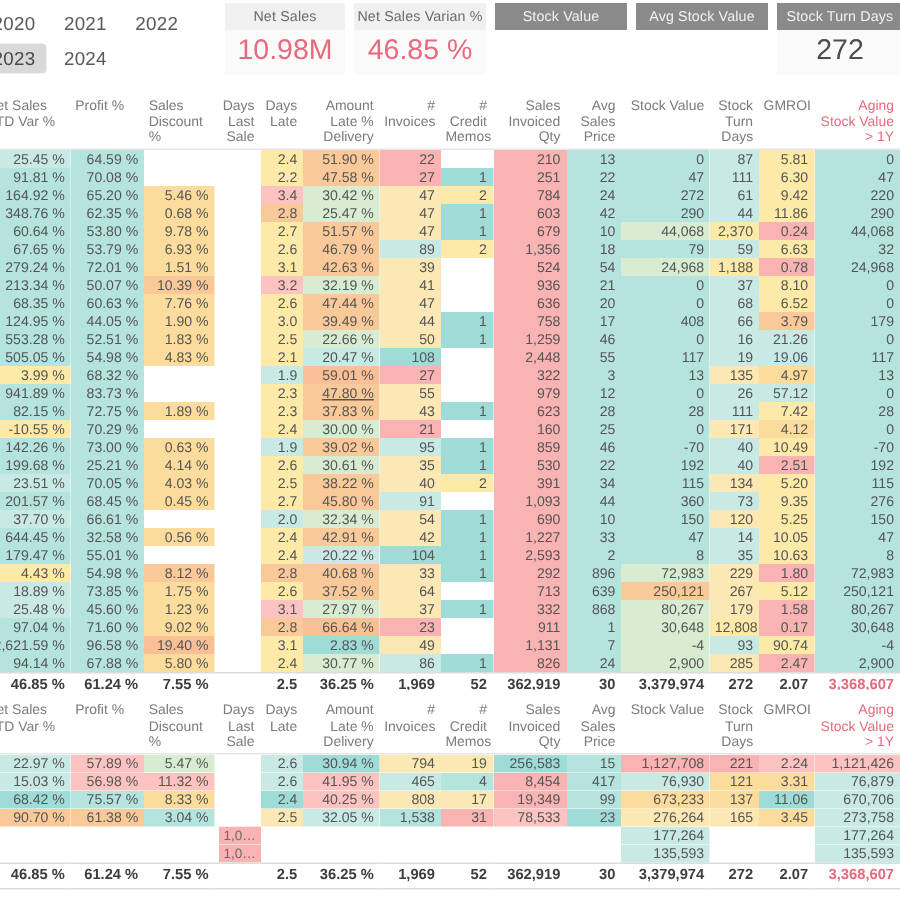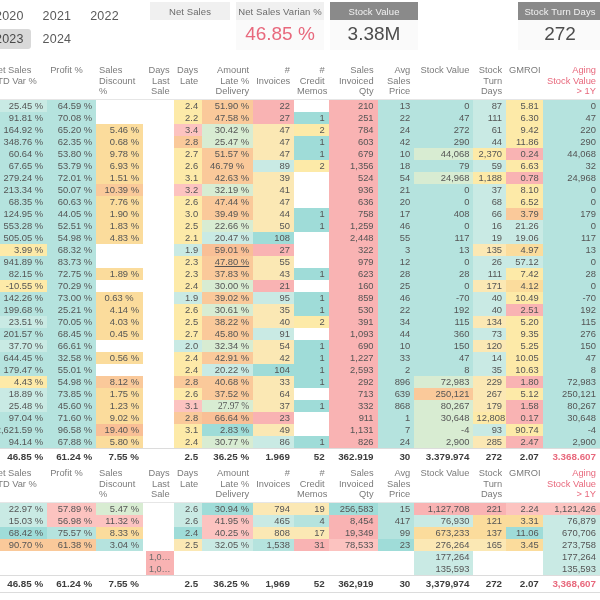--- a/index.html
+++ b/index.html
@@ -78,34 +78,35 @@
 </head>
 <body>
 
 <div class="page">
 
   <div class="topbar">
     <div class="years" id="years"><span class="yr">2020</span><span class="yr">2021</span><span class="yr">2022</span><span class="yr sel">2023</span><span class="yr">2024</span></div>
     <div id="kpis">
         <div class="kpi light" style="left: 150px; width: 80px;">
           <div class="cap">Net Sales</div>
+          <div class="body">
+            <div class="val">10.98M</div>
+          </div>
         </div>
         <div class="kpi light" style="left: 236px; width: 88px;">
           <div class="cap">Net Sales Varian %</div>
           <div class="body">
             <div class="val">46.85 %</div>
           </div>
         </div>
         <div class="kpi dark" style="left: 330px; width: 88px;">
           <div class="cap">Stock Value</div>
-          <div class="body">
-            <div class="val">3.38M</div>
-          </div>
         </div>
         <div class="kpi dark" style="left: 424px; width: 88px;">
+          <div class="cap">Avg Stock Value</div>
         </div>
         <div class="kpi dark" style="left: 518px; width: 84px;">
           <div class="cap">Stock Turn Days</div>
           <div class="body">
             <div class="val">272</div>
           </div>
         </div>
       </div>
   </div>
 
@@ -210,21 +211,21 @@
               <td class="c-yel" style="width: 32px;">2,370</td>
               <td class="c-pink" style="width: 36px;">0.24</td>
               <td class="c-teal2" style="width: 56px;">44,068</td>
             </tr>
             <tr>
               <td class="c-teal2" style="width: 58px;">67.65 %</td>
               <td class="c-teal2" style="width: 48px;">53.79 %</td>
               <td class="c-gold" style="width: 46px;">6.93 %</td>
               <td class="c-none" style="width: 30px;"></td>
               <td class="c-yel" style="width: 28px;">2.6</td>
-              <td class="c-or" style="width: 50px; text-align: center;">46.79 %</td>
+              <td class="c-or" style="width: 50px;">46.79 %</td>
               <td class="c-teal3" style="width: 40px;">89</td>
               <td class="c-yel" style="width: 34px;">2</td>
               <td class="c-pink" style="width: 48px;">1,356</td>
               <td class="c-teal2" style="width: 36px;">18</td>
               <td class="c-teal2" style="width: 58px;">79</td>
               <td class="c-teal3" style="width: 32px;">59</td>
               <td class="c-yel" style="width: 36px;">6.63</td>
               <td class="c-teal2" style="width: 56px;">32</td>
             </tr>
             <tr>
@@ -383,21 +384,21 @@
               <td class="c-pink" style="width: 48px;">160</td>
               <td class="c-teal2" style="width: 36px;">25</td>
               <td class="c-teal2" style="width: 58px;">0</td>
               <td class="c-yel2" style="width: 32px;">171</td>
               <td class="c-gold" style="width: 36px;">4.12</td>
               <td class="c-teal2" style="width: 56px;">0</td>
             </tr>
             <tr>
               <td class="c-teal2" style="width: 58px;">142.26 %</td>
               <td class="c-teal2" style="width: 48px;">73.00 %</td>
-              <td class="c-gold" style="width: 46px; text-align: center;">0.63 %</td>
+              <td class="c-gold" style="width: 46px;">0.63 %</td>
               <td class="c-none" style="width: 30px;"></td>
               <td class="c-teal3" style="width: 28px;">1.9</td>
               <td class="c-or" style="width: 50px;">39.02 %</td>
               <td class="c-teal3" style="width: 40px;">95</td>
               <td class="c-teal" style="width: 34px;">1</td>
               <td class="c-pink" style="width: 48px;">859</td>
               <td class="c-teal2" style="width: 36px;">46</td>
               <td class="c-teal2" style="width: 58px;">-70</td>
               <td class="c-teal3" style="width: 32px;">40</td>
               <td class="c-yel" style="width: 36px;">10.49</td>
@@ -530,21 +531,21 @@
               <td class="c-yel2" style="width: 32px;">267</td>
               <td class="c-yel" style="width: 36px;">5.12</td>
               <td class="c-teal2" style="width: 56px;">250,121</td>
             </tr>
             <tr>
               <td class="c-teal3" style="width: 58px;">25.48 %</td>
               <td class="c-teal2" style="width: 48px;">45.60 %</td>
               <td class="c-gold" style="width: 46px;">1.23 %</td>
               <td class="c-none" style="width: 30px;"></td>
               <td class="c-pink2" style="width: 28px;">3.1</td>
-              <td class="c-mint" style="width: 50px; font-family: Liberation Serif, serif;">27.97 %</td>
+              <td class="c-mint" style="width: 50px;">27.97 %</td>
               <td class="c-yel2" style="width: 40px;">37</td>
               <td class="c-teal" style="width: 34px;">1</td>
               <td class="c-pink" style="width: 48px;">332</td>
               <td class="c-teal2" style="width: 36px;">868</td>
               <td class="c-mint" style="width: 58px;">80,267</td>
               <td class="c-yel2" style="width: 32px;">179</td>
               <td class="c-pink" style="width: 36px;">1.58</td>
               <td class="c-teal2" style="width: 56px;">80,267</td>
             </tr>
             <tr>

